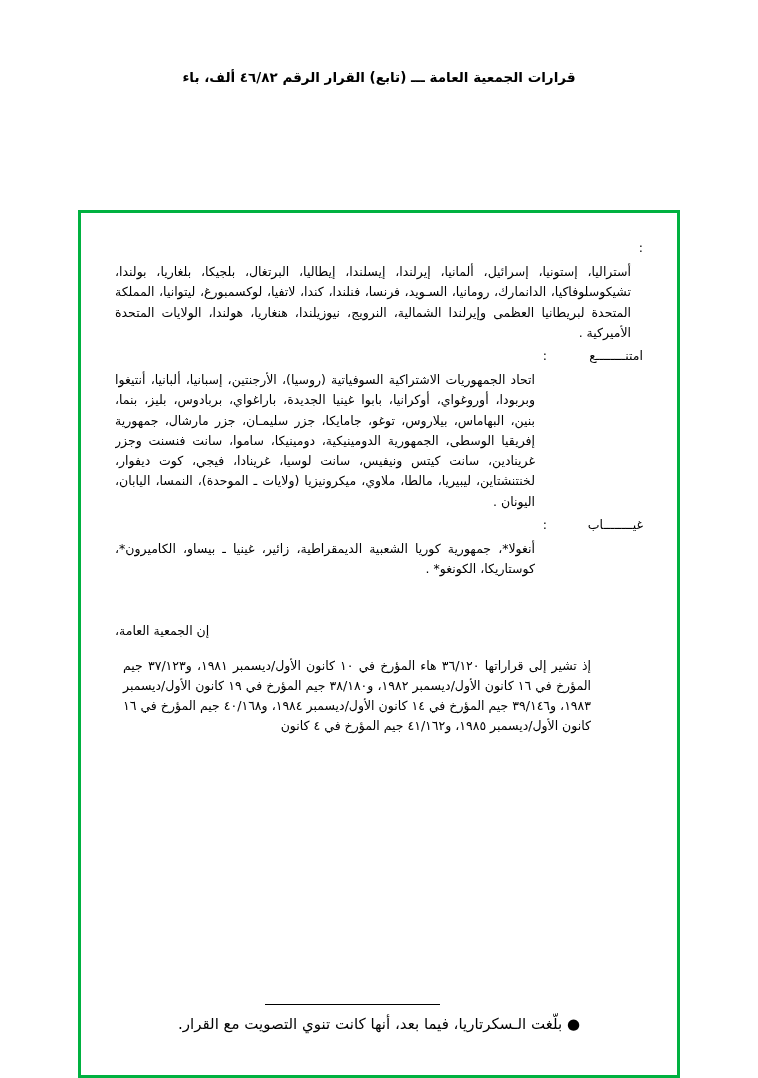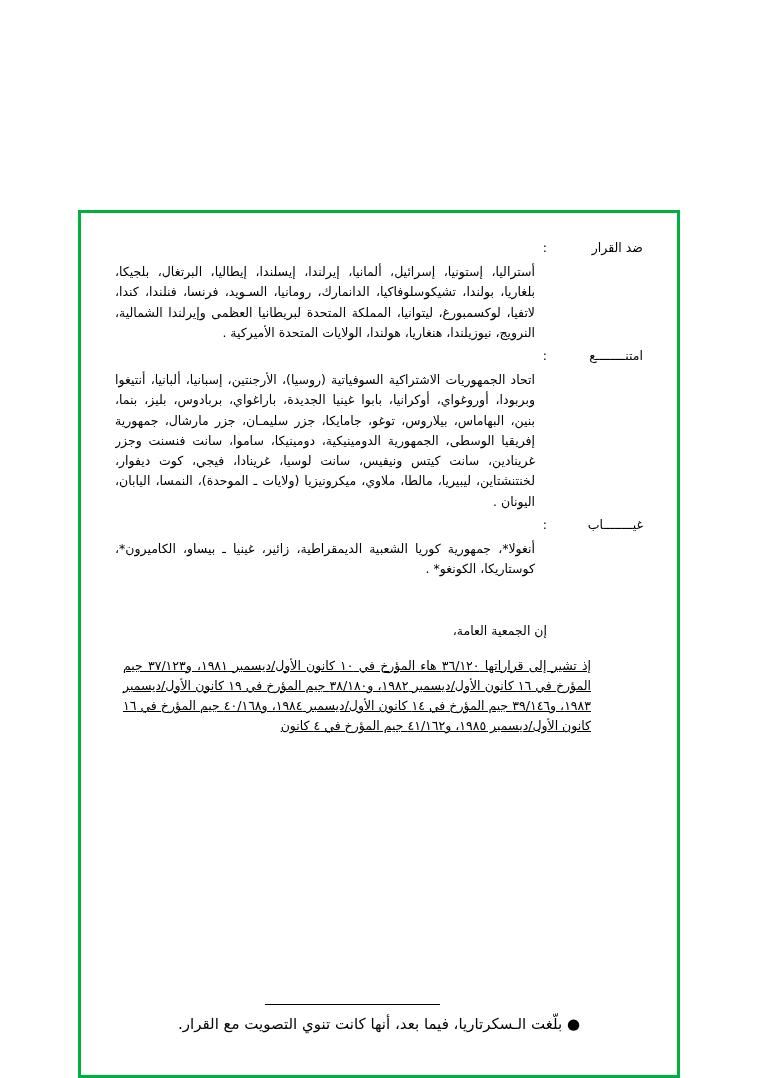--- a/index.html
+++ b/index.html
@@ -93,32 +93,31 @@
   .spacer-md { height: 26px; }
   .centered {
     text-align: center;
     font-size: 12.5px;
     direction: rtl;
   }
   .para {
     font-size: 12.5px;
     line-height: 1.62;
     direction: rtl;
-    text-align: right;
+    text-align: left;
     padding-right: 96px;
   }
   .para-indent {
     font-size: 12.5px;
     line-height: 1.62;
     direction: rtl;
     text-align: justify;
     text-align-last: right;
     padding-right: 52px;
     padding-left: 8px;
-    text-decoration: underline;
   }
   .footnote-rule {
     position: absolute;
     bottom: 56px;
     left: 150px;
     width: 175px;
     border-top: 1px solid #000;
   }
   .footnote {
     position: absolute;
@@ -130,27 +129,27 @@
     text-align: center;
     line-height: 1.5;
   }
 </style>
 </head>
 <body>
 
 <div class="page">
 
   <div class="doc-header">
+    <div class="doc-title">قرارات الجمعية العامة ـــ (تابع) القرار الرقم ٤٦/٨٢ ألف، باء</div>
   </div>
 
   <div class="frame">
     <div class="frame-inner">
 
       <div class="block">
-        <div class="label"><span class="lbl-text">ضد القرار</span></div>
         <div class="colon">:</div>
         <div class="body">أستراليا، إستونيا، إسرائيل، ألمانيا، إيرلندا، إيسلندا، إيطاليا، البرتغال، بلجيكا، بلغاريا، بولندا، تشيكوسلوفاكيا، الدانمارك، رومانيا، السـويد، فرنسا، فنلندا، كندا، لاتفيا، لوكسمبورغ، ليتوانيا، المملكة المتحدة لبريطانيا العظمى وإيرلندا الشمالية، النرويج، نيوزيلندا، هنغاريا، هولندا، الولايات المتحدة الأميركية .</div>
       </div>
 
       <div class="block">
         <div class="label"><span class="lbl-text">امتنــــــــع</span></div>
         <div class="colon">:</div>
         <div class="body">اتحاد الجمهوريات الاشتراكية السوفياتية (روسيا)، الأرجنتين، إسبانيا، ألبانيا، أنتيغوا وبربودا، أوروغواي، أوكرانيا، بابوا غينيا الجديدة، باراغواي، بربادوس، بليز، بنما، بنين، البهاماس، بيلاروس، توغو، جامايكا، جزر سليمـان، جزر مارشال، جمهورية إفريقيا الوسطى، الجمهورية الدومينيكية، دومينيكا، ساموا، سانت فنسنت وجزر غرينادين، سانت كيتس ونيفيس، سانت لوسيا، غرينادا، فيجي، كوت ديفوار، لخنتنشتاين، ليبيريا، مالطا، ملاوي، ميكرونيزيا (ولايات ـ الموحدة)، النمسا، اليابان، اليونان .</div>
       </div>
 

